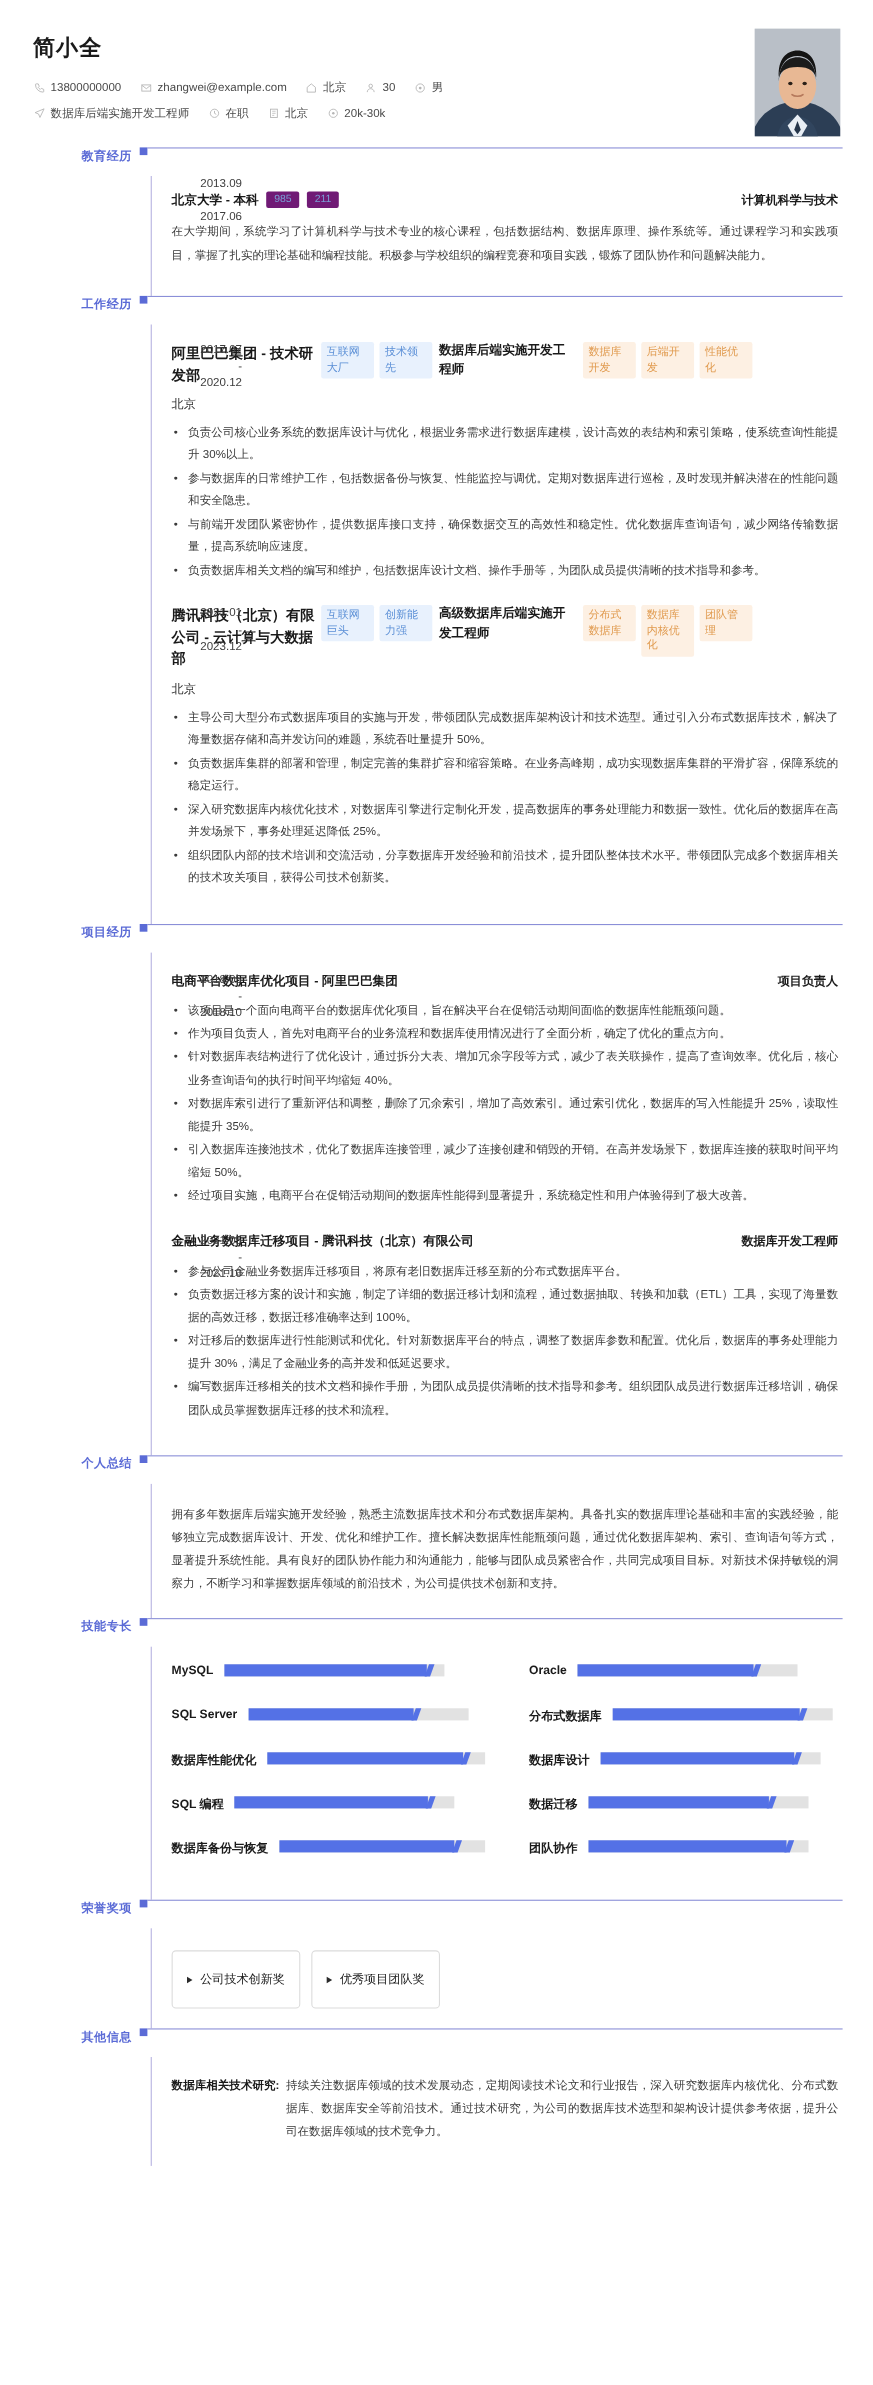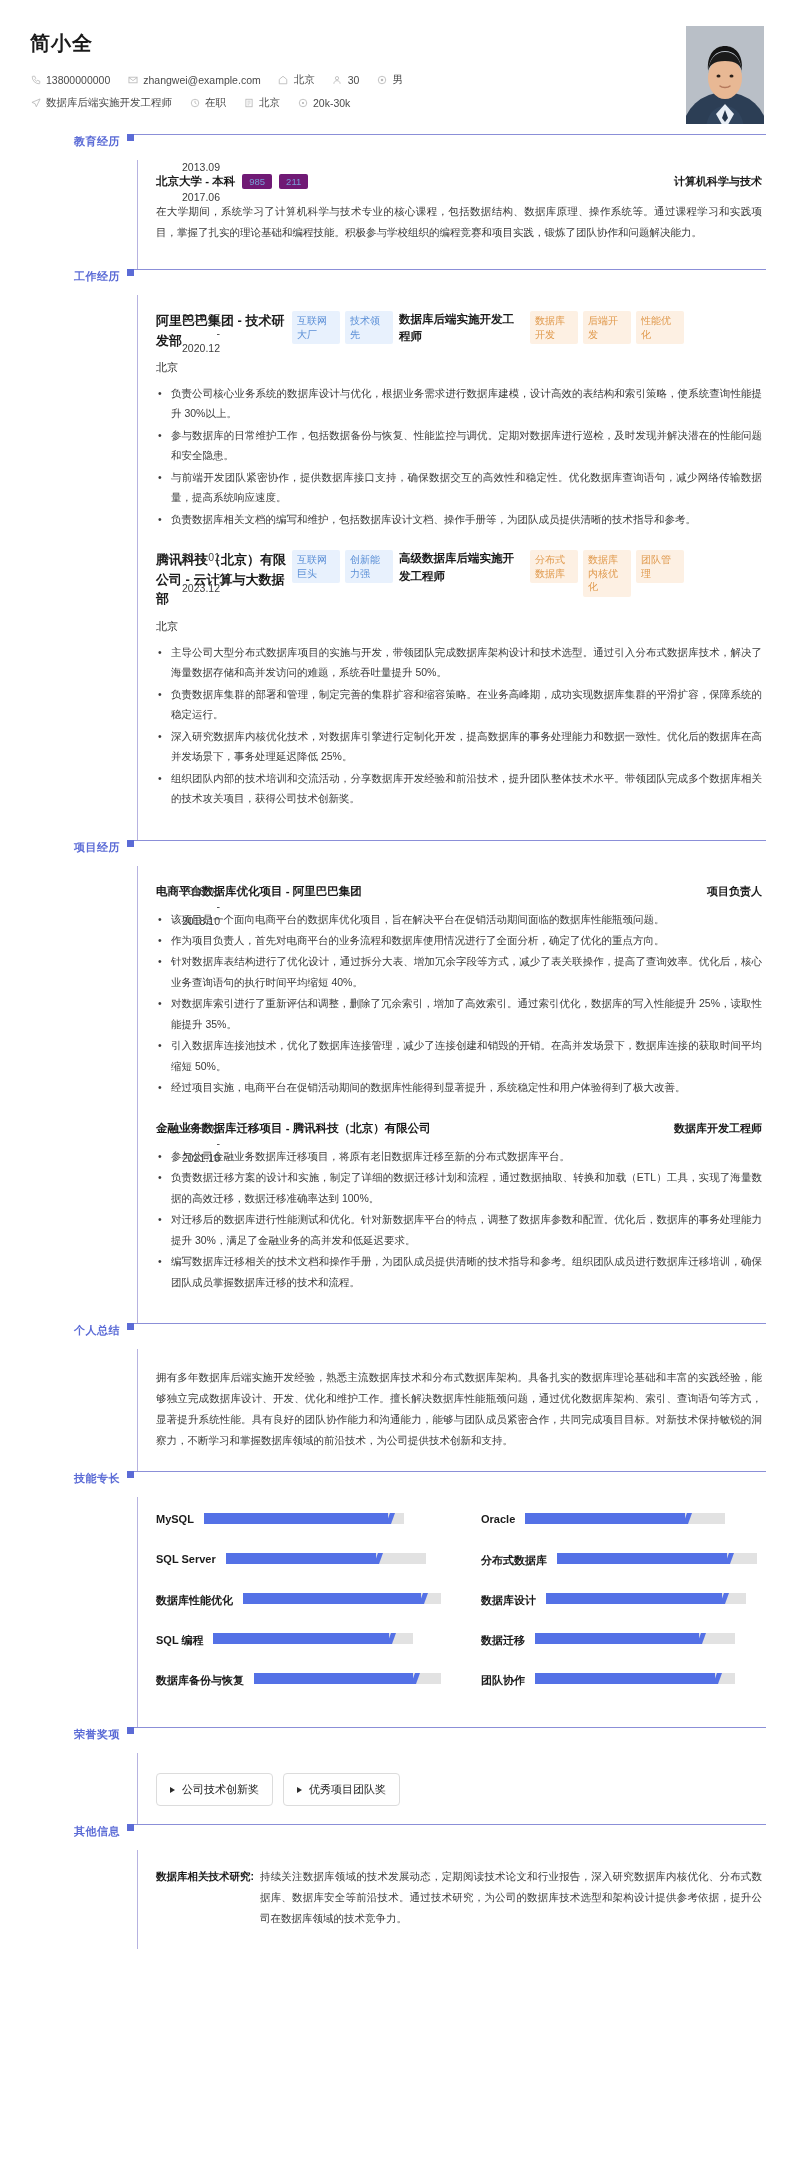--- a/index.html
+++ b/index.html
@@ -79,21 +79,21 @@
   .skill-name { font-size: 11px; color: #1a1a1a; font-weight: bold; white-space: nowrap; margin-right: 10px; min-width: 0; }
   .skill-bar { position: relative; height: 11px; background: #e2e2e2; flex: 1 1 auto; max-width: 200px; }
   .skill-fill { position: absolute; left: 0; top: 0; bottom: 0; background: #5471e6; }
   .skill-fill::after { content: ""; position: absolute; right: -5px; top: 0; bottom: 0; width: 5px; background: #5471e6; transform: skewX(-20deg); }
 
   
   .honors { display: flex; gap: 10px; padding: 20px 0 18px 18px; }
   .honor-btn {
     display: inline-flex; align-items: center; gap: 7px;
     border: 1px solid #dcdcdc; border-radius: 4px; background: #fff;
-    padding: 8px 13px; font-size: 11px; color: #1a1a1a; justify-content: space-between;
+    padding: 18px 13px; font-size: 11px; color: #1a1a1a; justify-content: space-between;
   }
   .honor-btn .tri { width: 0; height: 0; border-left: 5px solid #2b2b2b; border-top: 3.5px solid transparent; border-bottom: 3.5px solid transparent; }
 
   
   .other-row { display: flex; padding: 16px 4px 20px 18px; }
   .other-label { font-size: 10.5px; font-weight: bold; color: #1a1a1a; white-space: nowrap; line-height: 2.0; margin-right: 6px; }
   .other-text { font-size: 10.5px; line-height: 2.0; color: #3a3a3a; text-align: justify; flex: 1; }
 </style>
 </head>
 <body>

